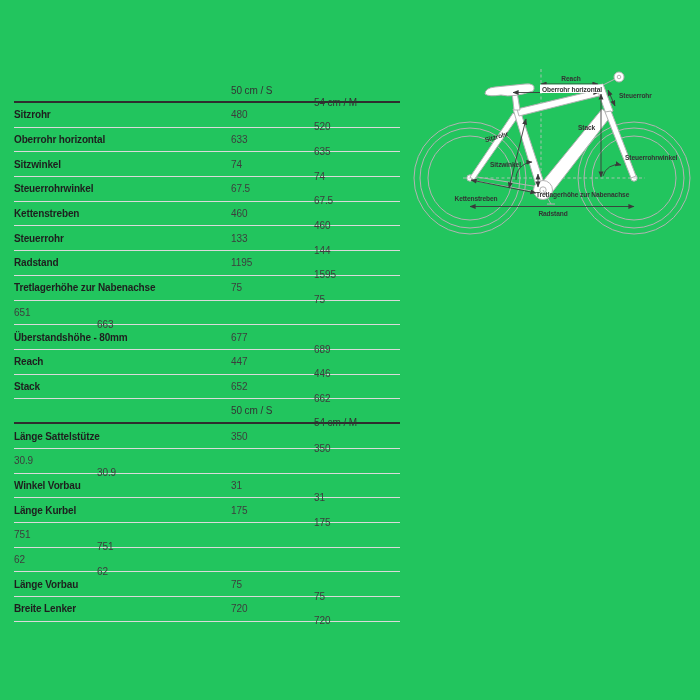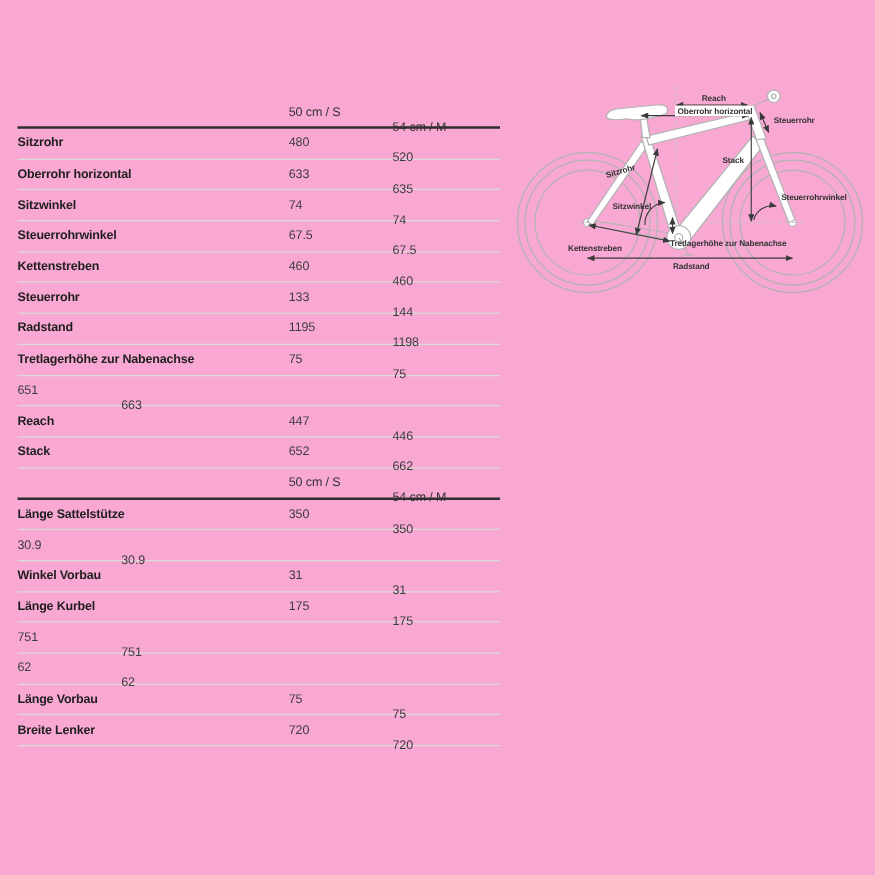--- a/index.html
+++ b/index.html
@@ -1,17 +1,17 @@
 <!DOCTYPE html>
 <html><head>
 <meta charset="utf-8">
 <style>
   html,body{margin:0;padding:0;background:#fff;}
   body{width:700px;height:700px;position:relative;font-family:"Liberation Sans",sans-serif;overflow:hidden;}
-  .sheet{position:absolute;left:0;top:0;width:700px;height:700px;background:#f9a8d4;}
+  .sheet{position:absolute;left:0;top:0;width:700px;height:700px;background:#22c55e;}
 
   
   .geo-table{position:absolute;left:14px;top:80px;width:386px;}
   .g-header{display:flex;align-items:center;height:21px;border-bottom:2px solid #2e2e2e;}
   .g-header2{display:flex;align-items:center;height:23px;border-bottom:2px solid #2e2e2e;}
   .g-row{display:flex;align-items:center;height:23.7px;border-bottom:1px solid #dadada;}
   .g-label{width:217px;font-size:10px;font-weight:bold;color:#1e1e1e;letter-spacing:-0.15px;white-space:nowrap;}
   .g-v1{width:83px;font-size:10px;color:#3d3d3d;letter-spacing:-0.1px;}
   .g-v2{flex:1;font-size:10px;color:#3d3d3d;letter-spacing:-0.1px;margin-top:24px;}
   .g-header .g-v1,.g-header .g-v2,.g-header2 .g-v1,.g-header2 .g-v2{color:#333;}
@@ -64,30 +64,35 @@
       <div class="g-v2">460</div>
     </div>
     <div class="g-row">
       <div class="g-label">Steuerrohr</div>
       <div class="g-v1">133</div>
       <div class="g-v2">144</div>
     </div>
     <div class="g-row">
       <div class="g-label">Radstand</div>
       <div class="g-v1">1195</div>
-      <div class="g-v2">1198</div>
+      <div class="g-v2">1595</div>
     </div>
     <div class="g-row">
       <div class="g-label">Tretlagerhöhe zur Nabenachse</div>
       <div class="g-v1">75</div>
       <div class="g-v2">75</div>
     </div>
     <div class="g-row">
       <div class="g-v1">651</div>
       <div class="g-v2">663</div>
+    </div>
+    <div class="g-row">
+      <div class="g-label">Überstandshöhe - 80mm</div>
+      <div class="g-v1">677</div>
+      <div class="g-v2">689</div>
     </div>
     <div class="g-row">
       <div class="g-label">Reach</div>
       <div class="g-v1">447</div>
       <div class="g-v2">446</div>
     </div>
     <div class="g-row">
       <div class="g-label">Stack</div>
       <div class="g-v1">652</div>
       <div class="g-v2">662</div>

